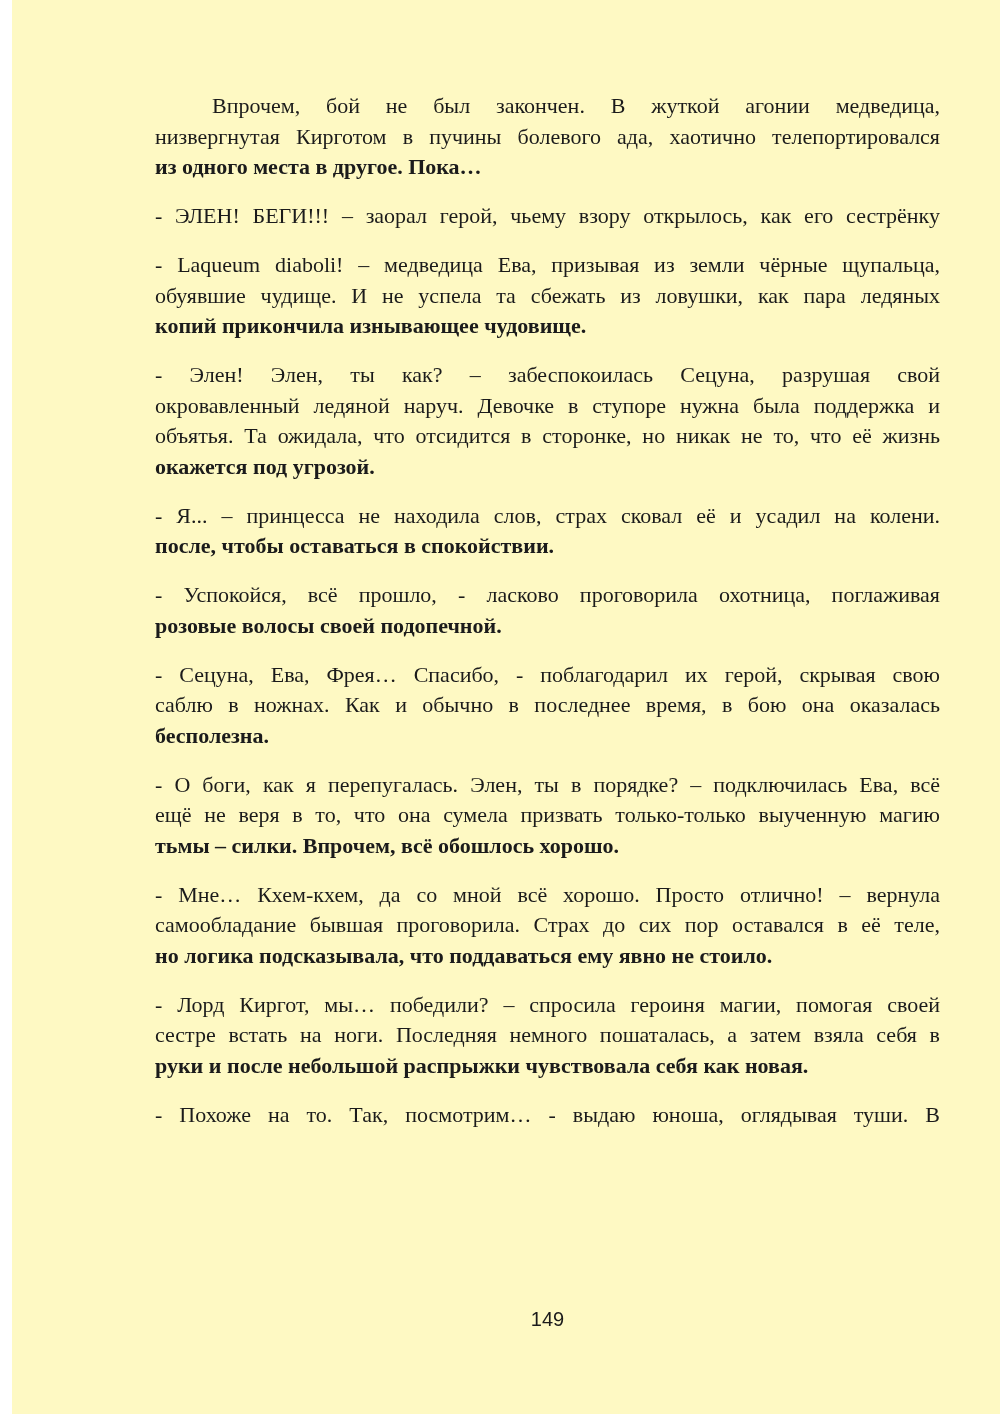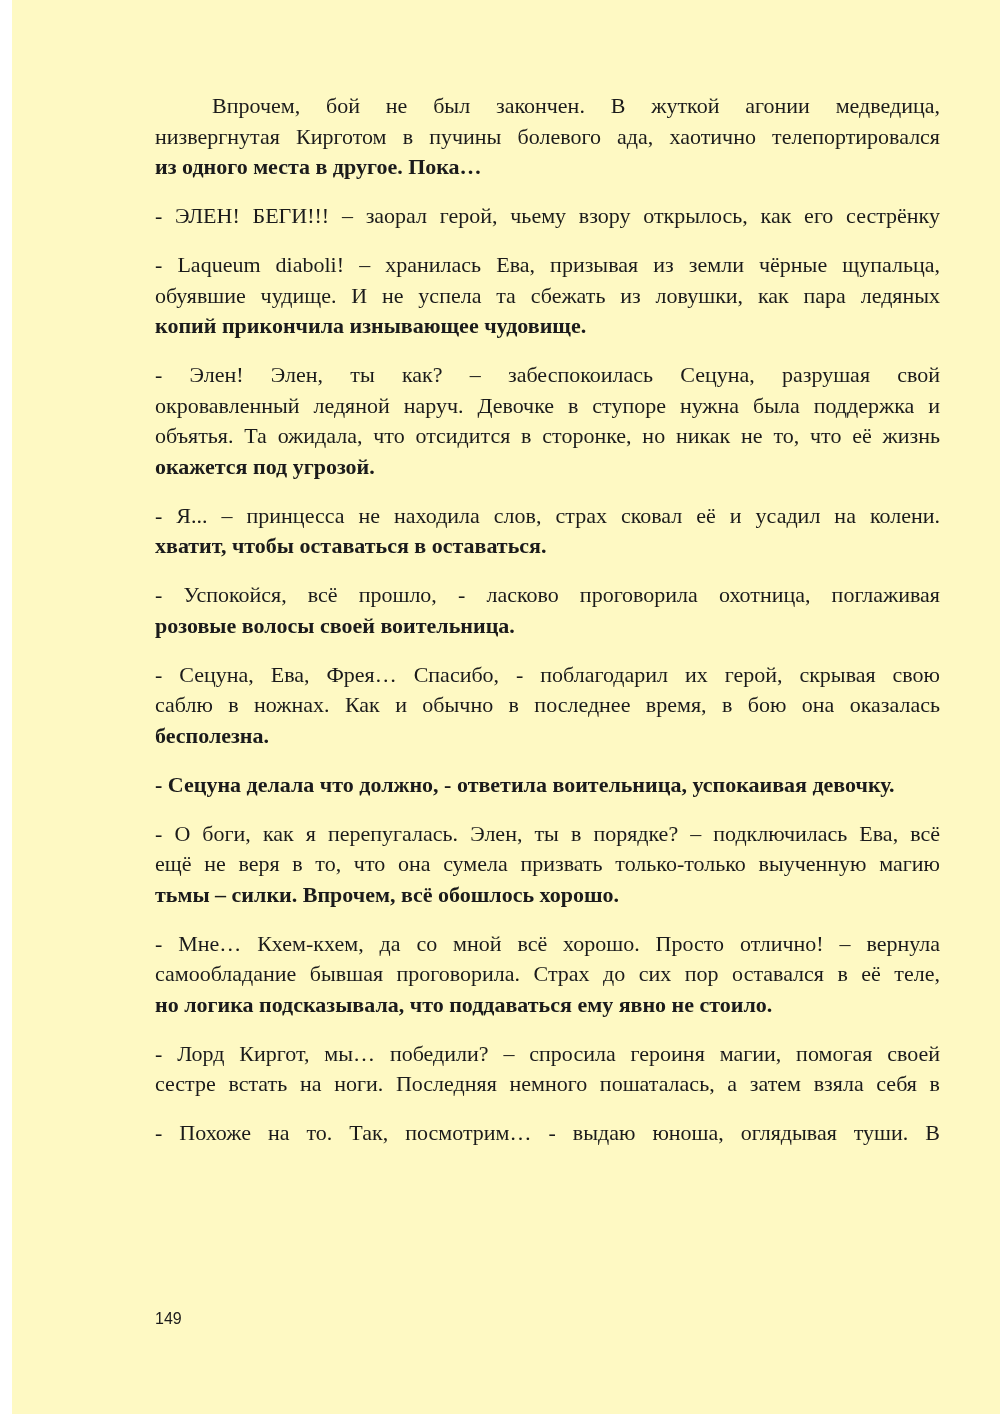--- a/index.html
+++ b/index.html
@@ -42,79 +42,77 @@
     font-weight: bold;
   }
   .line.indent {
     text-indent: 57px;
   }
   .page-number {
     position: absolute;
     left: 143px;
     top: 1306px;
     width: 785px;
-    text-align: left;
+    text-align: center;
     font-family: "Liberation Sans", sans-serif;
-    font-size: 16px;
+    font-size: 20px;
     line-height: 26px;
     color: #1b1b1b;
   }
 </style>
 </head>
 <body>
 
 <div class="page">
   <div class="text-block" id="text-block">
       <div class="paragraph">
         <div class="line indent">Впрочем, бой не был закончен. В жуткой агонии медведица,</div>
         <div class="line">низвергнутая Кирготом в пучины болевого ада, хаотично телепортировался</div>
         <div class="line last">из одного места в другое. Пока…</div>
       </div>
       <div class="paragraph">
         <div class="line">- ЭЛЕН! БЕГИ!!! – заорал герой, чьему взору открылось, как его сестрёнку</div>
       </div>
       <div class="paragraph">
-        <div class="line">- Laqueum diaboli! – хранилась Ева, призывая из земли чёрные щупальца,</div>
+        <div class="line">- Laqueum diaboli! – медведица Ева, призывая из земли чёрные щупальца,</div>
         <div class="line">обуявшие чудище. И не успела та сбежать из ловушки, как пара ледяных</div>
         <div class="line last">копий прикончила изнывающее чудовище.</div>
       </div>
       <div class="paragraph">
         <div class="line">- Элен! Элен, ты как? – забеспокоилась Сецуна, разрушая свой</div>
         <div class="line">окровавленный ледяной наруч. Девочке в ступоре нужна была поддержка и</div>
         <div class="line">объятья. Та ожидала, что отсидится в сторонке, но никак не то, что её жизнь</div>
         <div class="line last">окажется под угрозой.</div>
       </div>
       <div class="paragraph">
         <div class="line">- Я... – принцесса не находила слов, страх сковал её и усадил на колени.</div>
-        <div class="line last">хватит, чтобы оставаться в оставаться.</div>
+        <div class="line last">после, чтобы оставаться в спокойствии.</div>
       </div>
       <div class="paragraph">
         <div class="line">- Успокойся, всё прошло, - ласково проговорила охотница, поглаживая</div>
-        <div class="line last">розовые волосы своей воительница.</div>
+        <div class="line last">розовые волосы своей подопечной.</div>
       </div>
       <div class="paragraph">
         <div class="line">- Сецуна, Ева, Фрея… Спасибо, - поблагодарил их герой, скрывая свою</div>
         <div class="line">саблю в ножнах. Как и обычно в последнее время, в бою она оказалась</div>
         <div class="line last">бесполезна.</div>
-      </div>
-      <div class="paragraph">
-        <div class="line last">- Сецуна делала что должно, - ответила воительница, успокаивая девочку.</div>
       </div>
       <div class="paragraph">
         <div class="line">- О боги, как я перепугалась. Элен, ты в порядке? – подключилась Ева, всё</div>
         <div class="line">ещё не веря в то, что она сумела призвать только-только выученную магию</div>
         <div class="line last">тьмы – силки. Впрочем, всё обошлось хорошо.</div>
       </div>
       <div class="paragraph">
         <div class="line">- Мне… Кхем-кхем, да со мной всё хорошо. Просто отлично! – вернула</div>
         <div class="line">самообладание бывшая проговорила. Страх до сих пор оставался в её теле,</div>
         <div class="line last">но логика подсказывала, что поддаваться ему явно не стоило.</div>
       </div>
       <div class="paragraph">
         <div class="line">- Лорд Киргот, мы… победили? – спросила героиня магии, помогая своей</div>
         <div class="line">сестре встать на ноги. Последняя немного пошаталась, а затем взяла себя в</div>
+        <div class="line last">руки и после небольшой распрыжки чувствовала себя как новая.</div>
       </div>
       <div class="paragraph">
         <div class="line">- Похоже на то. Так, посмотрим… - выдаю юноша, оглядывая туши. В</div>
       </div>
     </div>
   <div class="page-number">149</div>
 </div>
 
 </body></html>

